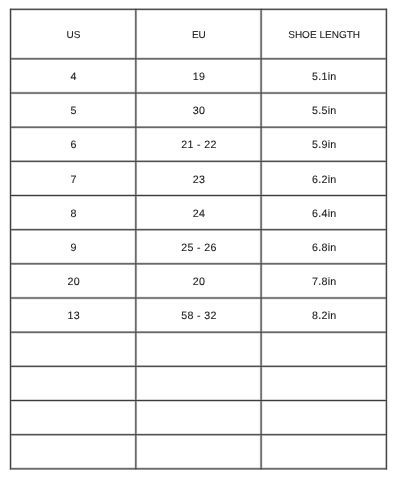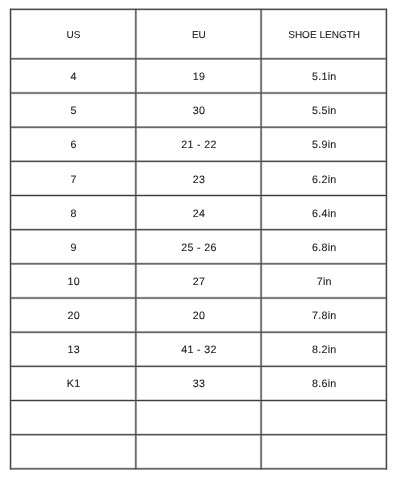--- a/index.html
+++ b/index.html
@@ -157,35 +157,25 @@
         <td data-name="table-cell-us">8</td>
         <td data-name="table-cell-eu">24</td>
         <td data-name="table-cell-shoe-length">6.4in</td>
       </tr>
       <tr data-name="table-row">
         <td data-name="table-cell-us">9</td>
         <td data-name="table-cell-eu">25 - 26</td>
         <td data-name="table-cell-shoe-length">6.8in</td>
       </tr>
       <tr data-name="table-row">
-        <td data-name="table-cell-us">10</td>
-        <td data-name="table-cell-eu">27</td>
-        <td data-name="table-cell-shoe-length">7in</td>
-      </tr>
-      <tr data-name="table-row">
         <td data-name="table-cell-us">20</td>
         <td data-name="table-cell-eu">20</td>
         <td data-name="table-cell-shoe-length">7.8in</td>
       </tr>
       <tr data-name="table-row">
         <td data-name="table-cell-us">13</td>
-        <td data-name="table-cell-eu">41 - 32</td>
+        <td data-name="table-cell-eu">58 - 32</td>
         <td data-name="table-cell-shoe-length">8.2in</td>
-      </tr>
-      <tr data-name="table-row">
-        <td data-name="table-cell-us">K1</td>
-        <td data-name="table-cell-eu">33</td>
-        <td data-name="table-cell-shoe-length">8.6in</td>
       </tr>
     </tbody>
   </table>
 
 </div>
 
 </body></html>

